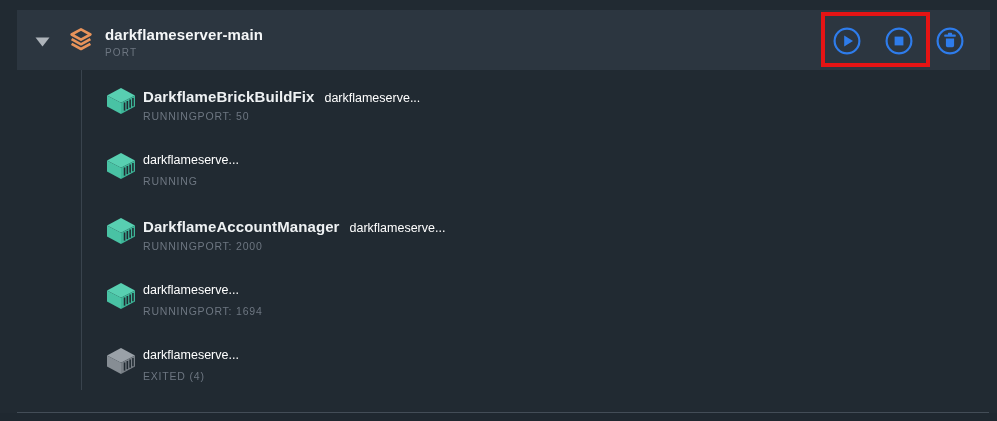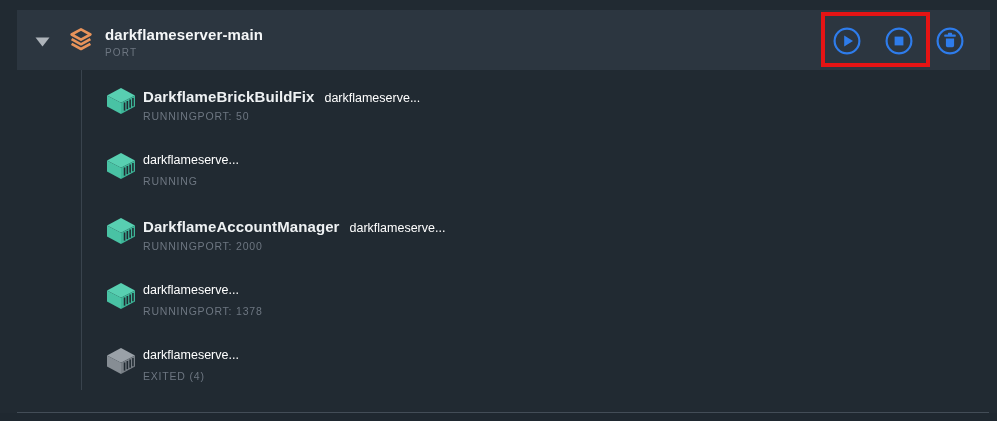--- a/index.html
+++ b/index.html
@@ -213,21 +213,21 @@
         <line x1="23.8" y1="15.0" x2="23.8" y2="23.7"></line>
         <line x1="26.8" y1="13.4" x2="26.8" y2="22.1"></line>
         <line x1="29.8" y1="11.8" x2="29.8" y2="20.5"></line>
       </g>
     </svg>
     <div class="name-line">
       <a class="clink">darkflameserve...</a>
     </div>
     <div class="status-line">
       <span class="st">RUNNING</span>
-      <span class="pt">PORT: 1378</span>
+      <span class="pt">PORT: 1694</span>
     </div>
   </div>
       <div class="row exited">
     <svg class="box-icon" viewBox="0 0 34 30">
       <polygon class="f-top" points="17,1 32,9 17,17 2,9"></polygon>
       <polygon class="f-left" points="2,9 17,17 17,29 2,21"></polygon>
       <polygon class="f-right" points="32,9 17,17 17,29 32,21"></polygon>
       <g class="vents">
         <line x1="20.8" y1="16.6" x2="20.8" y2="25.3"></line>
         <line x1="23.8" y1="15.0" x2="23.8" y2="23.7"></line>

